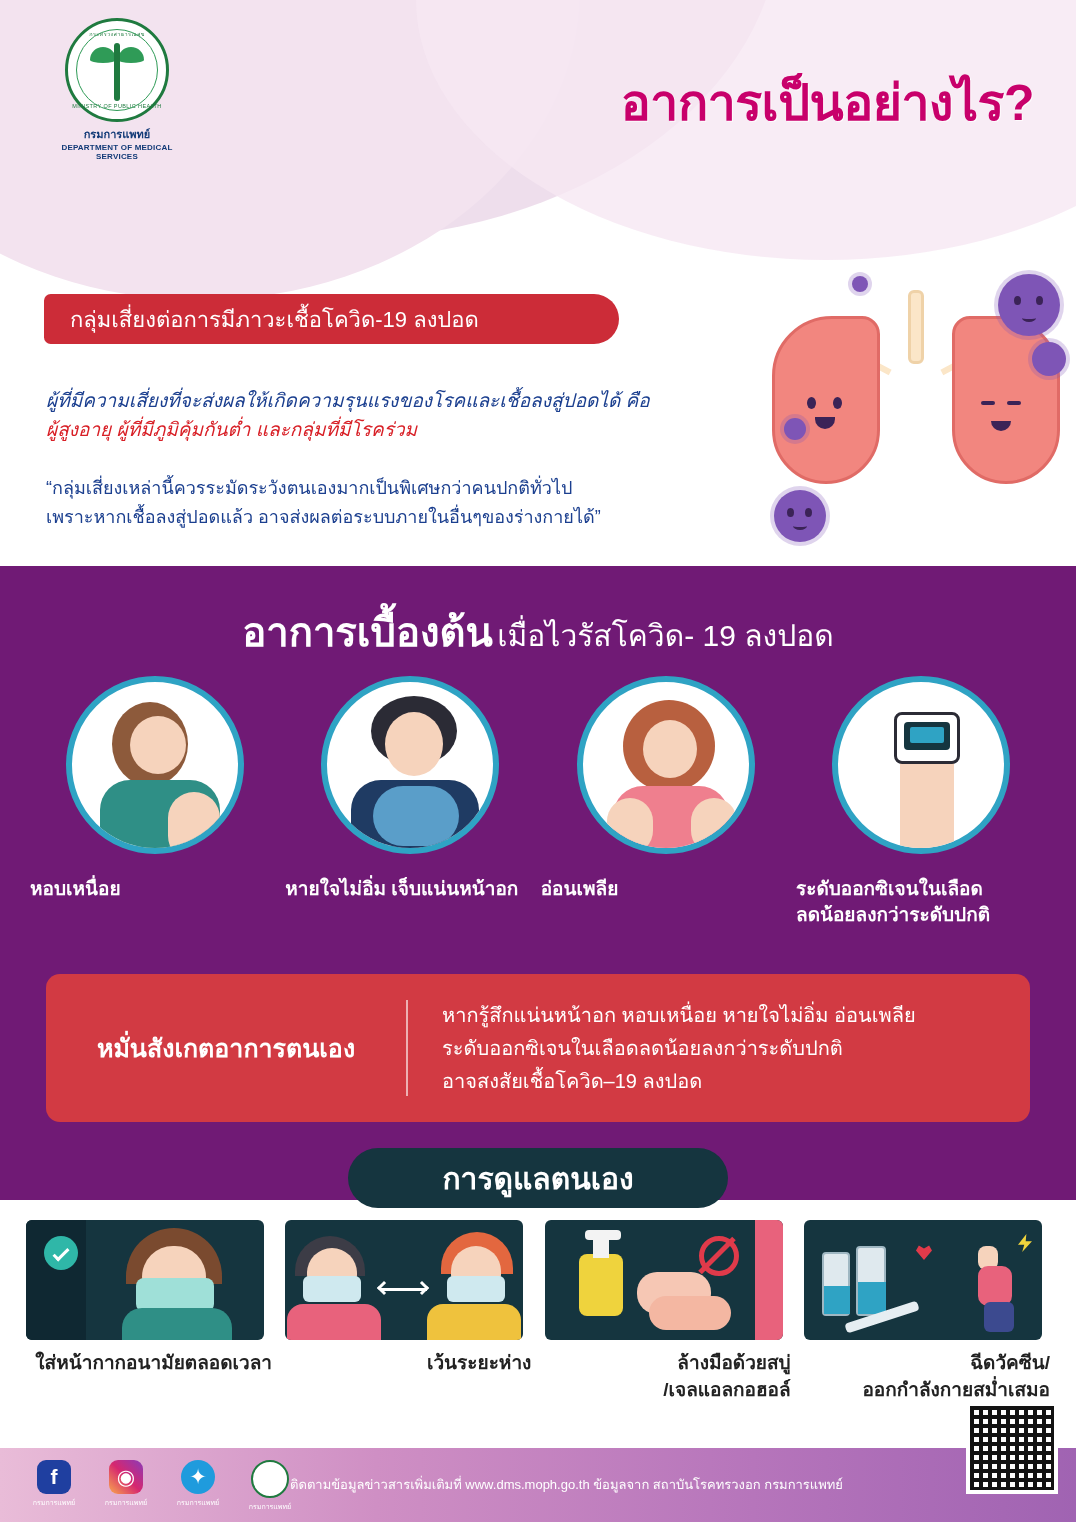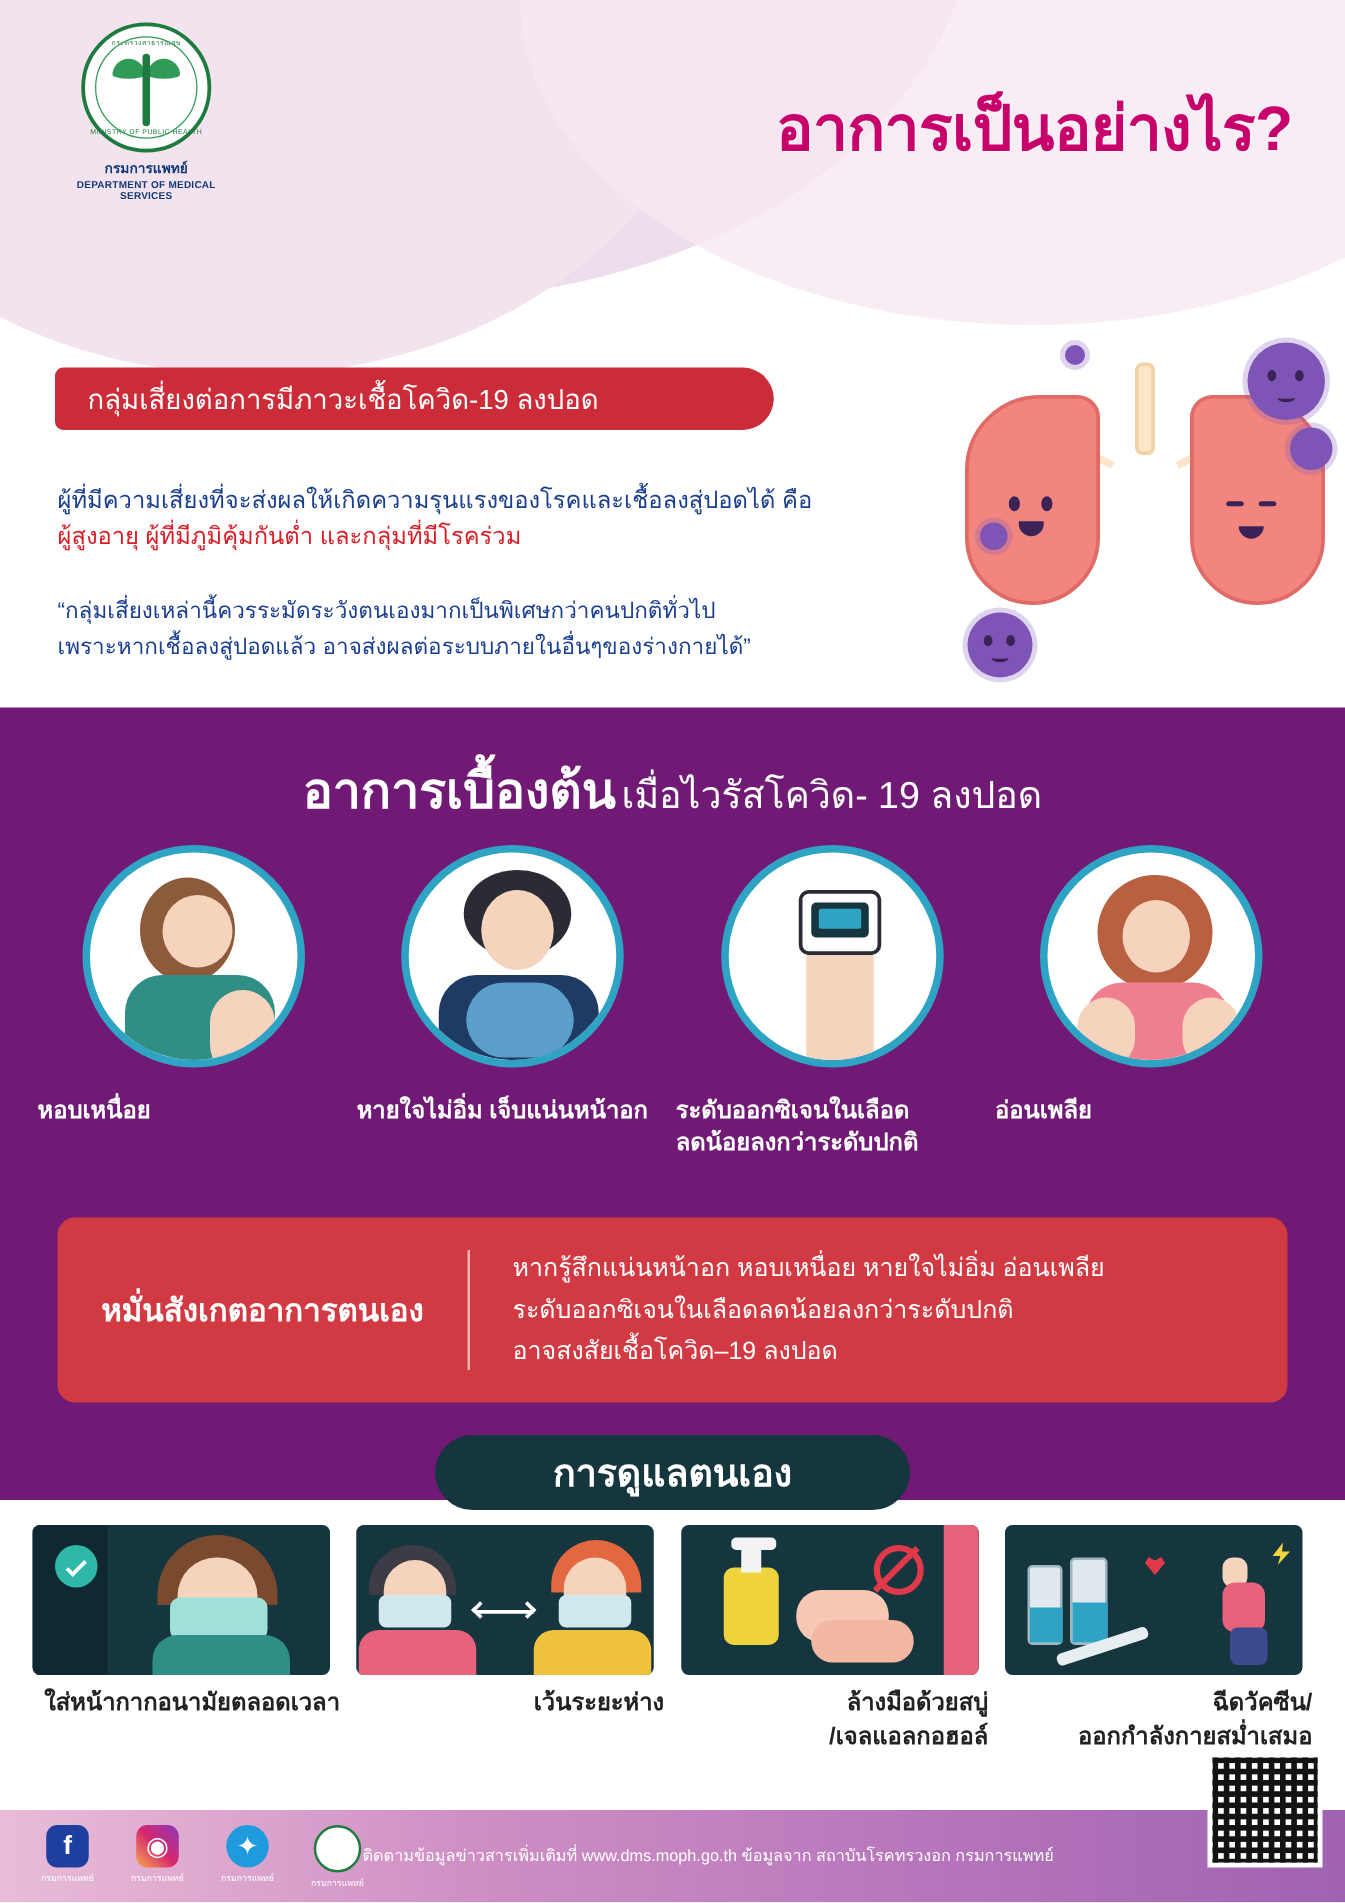--- a/index.html
+++ b/index.html
@@ -96,21 +96,21 @@
     position: absolute; left: 44px; top: 294px;
     width: 575px; height: 50px;
     background: #cc2c38;
     border-radius: 8px 30px 30px 8px;
     display: flex; align-items: center;
     padding-left: 26px;
     color: #fff; font-size: 22px;
   }
   .risk-p1 {
     position: absolute; left: 46px; top: 386px; width: 640px;
-    font-size: 19px; color: #1b3f8f; line-height: 1.55;
+    font-size: 19px; color: #1b3f8f; line-height: 1.55; font-style: italic;
   }
   .risk-p1 .red { color: #d81f26; }
   .risk-quote {
     position: absolute; left: 46px; top: 474px; width: 700px;
     font-size: 18px; color: #1b3f8f; line-height: 1.62;
   }
 
   
   .lungs-wrap { position: absolute; right: 10px; top: 268px; width: 300px; height: 260px; }
   .lung-l, .lung-r {
@@ -182,21 +182,21 @@
   .head { position: absolute; border-radius: 50%; background: #f6d3bc; }
   .body { position: absolute; border-radius: 30px 30px 0 0; }
 
   
   .observe {
     position: absolute; left: 46px; top: 408px; width: 984px; height: 148px;
     background: #d23a43; border-radius: 14px;
     display: flex; align-items: center;
   }
   .observe-left {
-    width: 328px; text-align: center; color: #fff;
+    width: 360px; text-align: center; color: #fff;
     font-size: 25px; font-weight: bold;
   }
   .observe-sep { width: 2px; height: 96px; background: rgba(255,255,255,.6); }
   .observe-right {
     flex: 1; padding-left: 34px; color: #fff; font-size: 20px; line-height: 1.65;
   }
 
   
   .care-section {
     position: absolute; left: 0; top: 1200px; width: 1076px; height: 250px;
@@ -356,43 +356,43 @@
             <div class="body" style="left:24px; top:98px; width:128px; height:84px; background:#1f3b63;"></div>
             <div class="body" style="left:46px; top:104px; width:86px; height:60px; background:#5a9ec9; border-radius:40px;"></div>
           </div>
         </div>
         <div class="sym-label">หายใจไม่อิ่ม เจ็บแน่นหน้าอก</div>
       </div>
 
       <div class="sym-item">
         <div class="sym-circle">
           <div class="fig">
-            <div class="body" style="left:62px; top:52px; width:54px; height:130px; background:#f6d3bc; border-radius:28px 28px 0 0;"></div>
-            <div style="position:absolute; left:56px; top:30px; width:66px; height:52px; background:#ffffff; border:3px solid #2b2b35; border-radius:8px;"></div>
-            <div style="position:absolute; left:66px; top:40px; width:46px; height:28px; background:#15353f; border-radius:4px;"></div>
-            <div style="position:absolute; left:72px; top:45px; width:34px; height:16px; background:#2fa3c4; border-radius:2px;"></div>
-          </div>
-        </div>
-        <div class="sym-label">
-          <div>ระดับออกซิเจนในเลือด</div>
-          <div>ลดน้อยลงกว่าระดับปกติ</div>
-        </div>
-      </div>
-
-      <div class="sym-item">
-        <div class="sym-circle">
-          <div class="fig">
             <div class="hair" style="left:40px; top:18px; width:92px; height:92px; background:#b8603f;"></div>
             <div class="head" style="left:60px; top:38px; width:54px; height:58px;"></div>
             <div class="body" style="left:30px; top:104px; width:116px; height:78px; background:#ef7f8e;"></div>
             <div class="body" style="left:24px; top:116px; width:46px; height:56px; background:#f6d3bc; border-radius:24px;"></div>
             <div class="body" style="left:108px; top:116px; width:46px; height:56px; background:#f6d3bc; border-radius:24px;"></div>
           </div>
         </div>
         <div class="sym-label">อ่อนเพลีย</div>
+      </div>
+
+      <div class="sym-item">
+        <div class="sym-circle">
+          <div class="fig">
+            <div class="body" style="left:62px; top:52px; width:54px; height:130px; background:#f6d3bc; border-radius:28px 28px 0 0;"></div>
+            <div style="position:absolute; left:56px; top:30px; width:66px; height:52px; background:#ffffff; border:3px solid #2b2b35; border-radius:8px;"></div>
+            <div style="position:absolute; left:66px; top:40px; width:46px; height:28px; background:#15353f; border-radius:4px;"></div>
+            <div style="position:absolute; left:72px; top:45px; width:34px; height:16px; background:#2fa3c4; border-radius:2px;"></div>
+          </div>
+        </div>
+        <div class="sym-label">
+          <div>ระดับออกซิเจนในเลือด</div>
+          <div>ลดน้อยลงกว่าระดับปกติ</div>
+        </div>
       </div>
 
     </div>
 
     <div class="observe">
       <div class="observe-left">หมั่นสังเกตอาการตนเอง</div>
       <div class="observe-sep"></div>
       <div class="observe-right">
         <div>หากรู้สึกแน่นหน้าอก หอบเหนื่อย หายใจไม่อิ่ม อ่อนเพลีย</div>
         <div>ระดับออกซิเจนในเลือดลดน้อยลงกว่าระดับปกติ</div>

